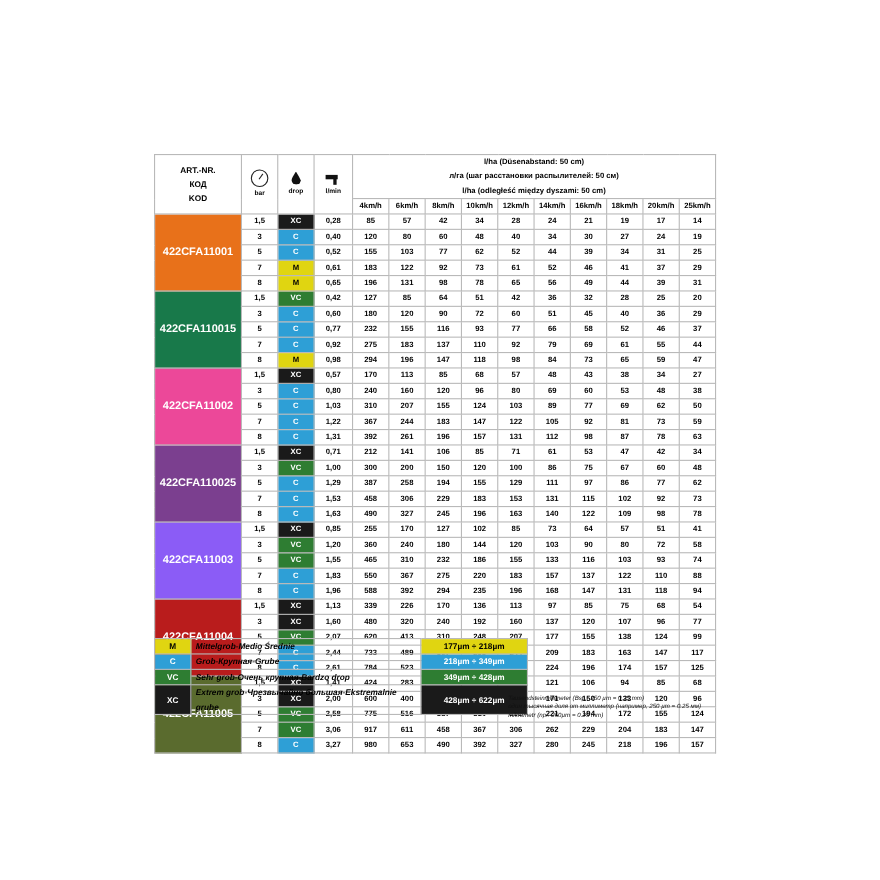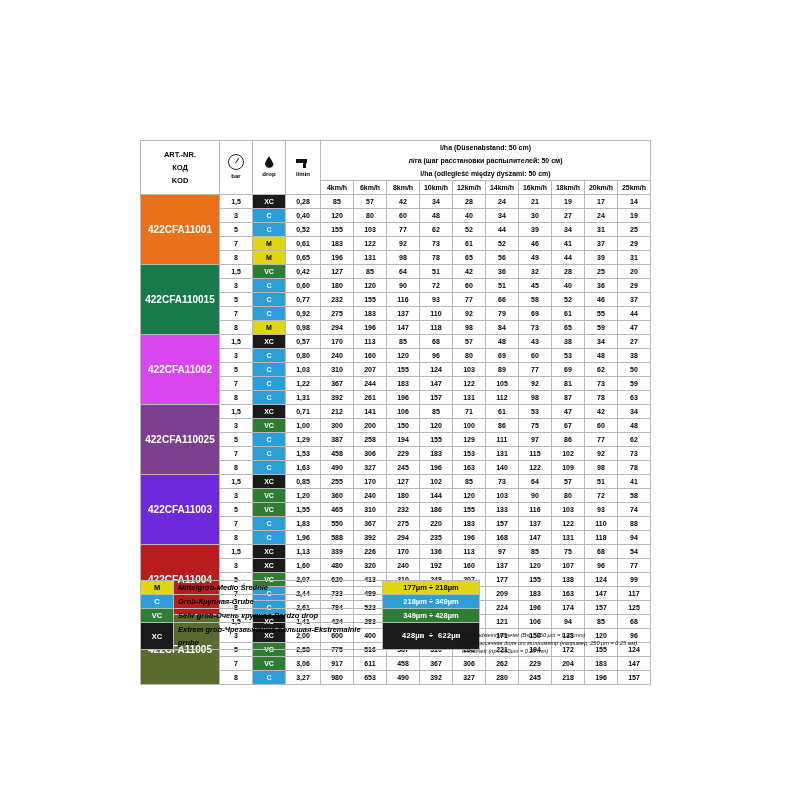--- a/index.html
+++ b/index.html
@@ -283,21 +283,21 @@
           <td class="col-speed">147</td>
           <td class="col-speed">118</td>
           <td class="col-speed">98</td>
           <td class="col-speed">84</td>
           <td class="col-speed">73</td>
           <td class="col-speed">65</td>
           <td class="col-speed">59</td>
           <td class="col-speed">47</td>
         </tr>
         <tr>
-          <td class="artcell" rowspan="5" style="background: #d946ef;">422CFA11002</td>
+          <td class="artcell" rowspan="5" style="background: #ec4899;">422CFA11002</td>
           <td class="barcell">1,5</td>
           <td class="dropcell" style="background: rgb(26, 26, 26);">XC</td>
           <td class="lmincell">0,57</td>
           <td class="col-speed">170</td>
           <td class="col-speed">113</td>
           <td class="col-speed">85</td>
           <td class="col-speed">68</td>
           <td class="col-speed">57</td>
           <td class="col-speed">48</td>
           <td class="col-speed">43</td>
@@ -435,21 +435,21 @@
           <td class="col-speed">245</td>
           <td class="col-speed">196</td>
           <td class="col-speed">163</td>
           <td class="col-speed">140</td>
           <td class="col-speed">122</td>
           <td class="col-speed">109</td>
           <td class="col-speed">98</td>
           <td class="col-speed">78</td>
         </tr>
         <tr>
-          <td class="artcell" rowspan="5" style="background: #6d28d9;">422CFA11003</td>
+          <td class="artcell" rowspan="5" style="background: #8b5cf6;">422CFA11003</td>
           <td class="barcell">1,5</td>
           <td class="dropcell" style="background: rgb(26, 26, 26);">XC</td>
           <td class="lmincell">0,85</td>
           <td class="col-speed">255</td>
           <td class="col-speed">170</td>
           <td class="col-speed">127</td>
           <td class="col-speed">102</td>
           <td class="col-speed">85</td>
           <td class="col-speed">73</td>
           <td class="col-speed">64</td>
@@ -686,21 +686,21 @@
             <td class="lg-val" style="background: rgb(46, 159, 214); color: rgb(255, 255, 255);">218µm ÷ 349µm</td>
           </tr>
           <tr>
             <td class="lg-code" style="background: rgb(46, 125, 50); color: rgb(255, 255, 255);">VC</td>
             <td class="lg-name">Sehr grob-Очень крупная-Bardzo drop</td>
             <td class="lg-val" style="background: rgb(46, 125, 50); color: rgb(255, 255, 255);">349µm ÷ 428µm</td>
           </tr>
           <tr>
             <td class="lg-code" style="background: rgb(26, 26, 26); color: rgb(255, 255, 255);">XC</td>
             <td class="lg-name">Extrem grob-Чрезвычайно большая-Ekstremalnie grube</td>
-            <td class="lg-val" style="background: rgb(26, 26, 26); color: rgb(255, 255, 255); font-family: Liberation Mono, monospace;">428µm ÷ 622µm</td>
+            <td class="lg-val" style="background: rgb(26, 26, 26); color: rgb(255, 255, 255);">428µm ÷ 622µm</td>
           </tr>
         </tbody>
     </table>
   </div>
 
   <div class="footnote" id="footnote">
       <div>Tausendsteinmillimeter (Bsp.: 250 µm = 0.25 mm)</div>
       <div>один тысячная доля от миллиметр (например, 250 µm = 0.25 мм)</div>
       <div>mikrometr (np.: 250µm = 0.25 mm)</div>
     </div>

